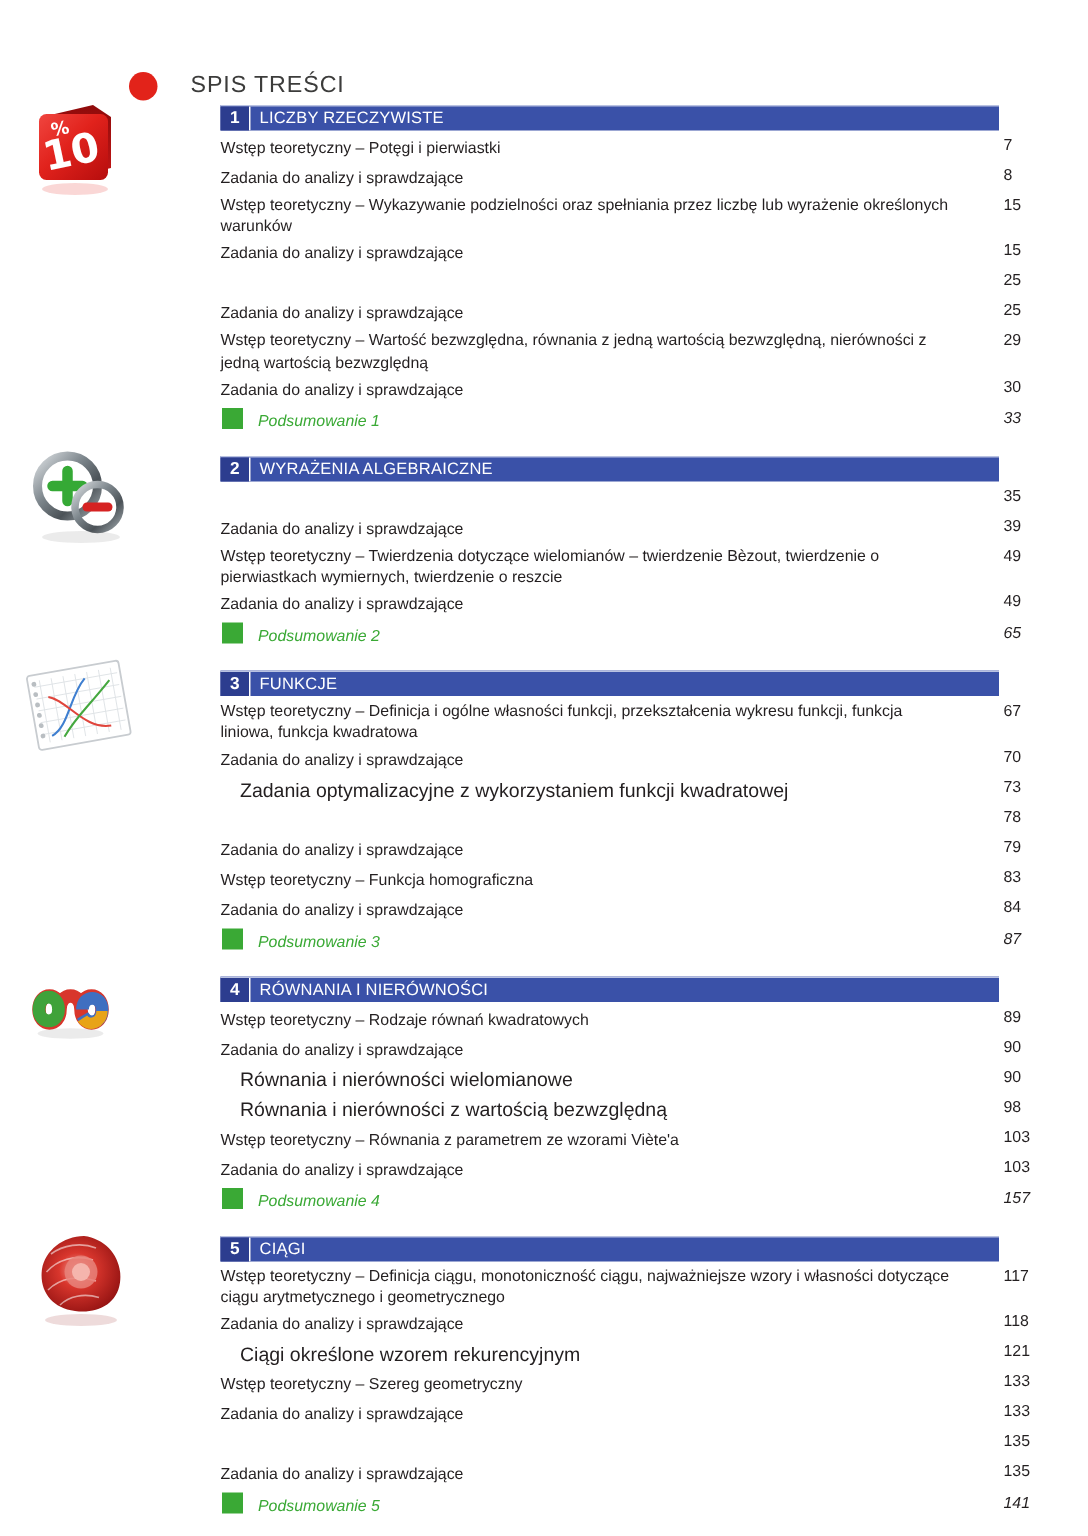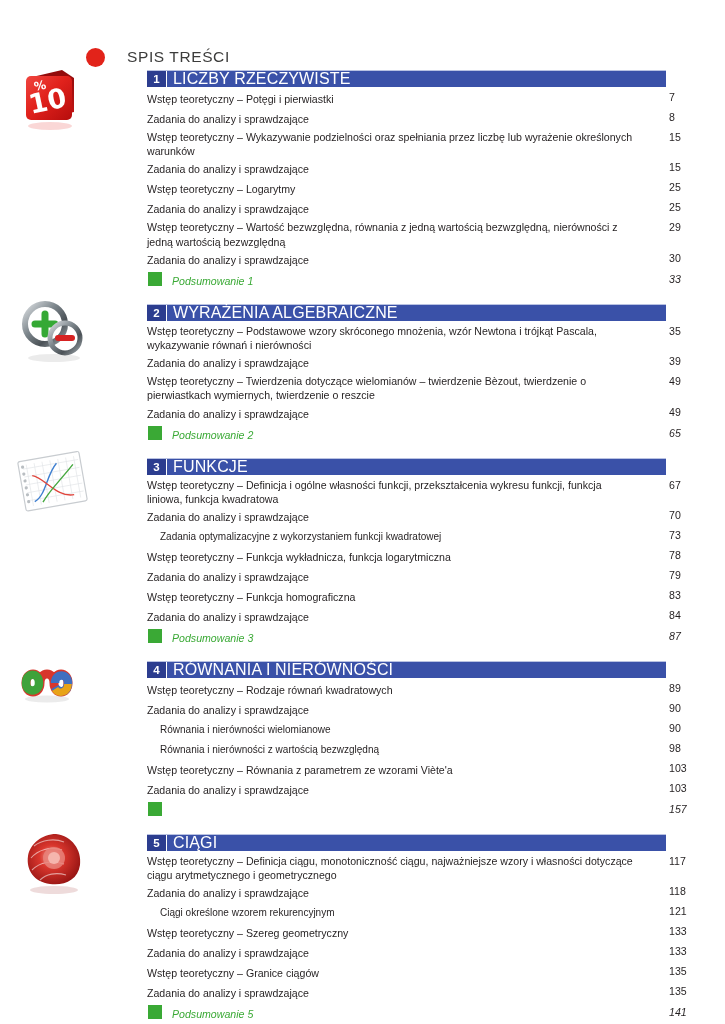--- a/index.html
+++ b/index.html
@@ -82,21 +82,21 @@
     min-width: 20px;
     display: flex;
     align-items: center;
     justify-content: center;
     padding: 0 4px;
     box-sizing: border-box;
     border-right: 1.5px solid #ffffff;
   }
   .chapter-name {
     color: #ffffff;
-    font-size: 16px;
+    font-size: 11px;
     display: flex;
     align-items: center;
     padding-left: 6px;
     letter-spacing: 0.15px;
     white-space: nowrap;
   }
 
   
   .entries {
     margin-top: 2px;
@@ -122,21 +122,21 @@
     top: 1px;
     font-size: 10.6px;
     line-height: 14.2px;
     color: #231f20;
     text-align: left;
     white-space: nowrap;
   }
 
   .entry.sub .entry-label {
     padding-left: 13px;
-    font-size: 10px;
+    font-size: 13px;
   }
 
   
   .entry.summary {
     align-items: center;
     margin-top: 1px;
     font-style: italic;
   }
   .entry.summary .green-square {
     position: absolute;
@@ -212,21 +212,20 @@
           </div>
           <div class="entry">
             <div class="entry-label">Wstęp teoretyczny – Wykazywanie podzielności oraz spełniania przez liczbę lub wyrażenie określonych warunków</div>
             <div class="entry-page">15</div>
           </div>
           <div class="entry">
             <div class="entry-label">Zadania do analizy i sprawdzające</div>
             <div class="entry-page">15</div>
           </div>
           <div class="entry">
-            <div class="entry-label">Wstęp teoretyczny – Logarytmy</div>
             <div class="entry-page">25</div>
           </div>
           <div class="entry">
             <div class="entry-label">Zadania do analizy i sprawdzające</div>
             <div class="entry-page">25</div>
           </div>
           <div class="entry">
             <div class="entry-label">Wstęp teoretyczny – Wartość bezwzględna, równania z jedną wartością bezwzględną, nierówności z jedną wartością bezwzględną</div>
             <div class="entry-page">29</div>
           </div>
@@ -260,21 +259,20 @@
       <ellipse cx="34" cy="56" rx="26" ry="4" fill="#777" opacity="0.15"></ellipse>
     </g>
   </svg>
         </div>
         <div class="chapter-bar">
           <div class="chapter-num">2</div>
           <div class="chapter-name">WYRAŻENIA ALGEBRAICZNE</div>
         </div>
         <div class="entries">
           <div class="entry">
-            <div class="entry-label">Wstęp teoretyczny – Podstawowe  wzory skróconego mnożenia, wzór Newtona i trójkąt Pascala, wykazywanie równań i nierówności</div>
             <div class="entry-page">35</div>
           </div>
           <div class="entry">
             <div class="entry-label">Zadania do analizy i sprawdzające</div>
             <div class="entry-page">39</div>
           </div>
           <div class="entry">
             <div class="entry-label">Wstęp teoretyczny – Twierdzenia dotyczące wielomianów – twierdzenie Bèzout, twierdzenie o pierwiastkach wymiernych, twierdzenie o reszcie</div>
             <div class="entry-page">49</div>
           </div>
@@ -323,21 +321,20 @@
           </div>
           <div class="entry">
             <div class="entry-label">Zadania do analizy i sprawdzające</div>
             <div class="entry-page">70</div>
           </div>
           <div class="entry sub">
             <div class="entry-label">Zadania optymalizacyjne z wykorzystaniem funkcji kwadratowej</div>
             <div class="entry-page">73</div>
           </div>
           <div class="entry">
-            <div class="entry-label">Wstęp teoretyczny – Funkcja wykładnicza, funkcja logarytmiczna</div>
             <div class="entry-page">78</div>
           </div>
           <div class="entry">
             <div class="entry-label">Zadania do analizy i sprawdzające</div>
             <div class="entry-page">79</div>
           </div>
           <div class="entry">
             <div class="entry-label">Wstęp teoretyczny – Funkcja homograficzna</div>
             <div class="entry-page">83</div>
           </div>
@@ -388,20 +385,21 @@
           <div class="entry">
             <div class="entry-label">Wstęp teoretyczny – Równania z parametrem ze wzorami Viète'a</div>
             <div class="entry-page">103</div>
           </div>
           <div class="entry">
             <div class="entry-label">Zadania do analizy i sprawdzające</div>
             <div class="entry-page">103</div>
           </div>
           <div class="entry summary">
             <span class="green-square"></span>
+            <div class="entry-label">Podsumowanie 4</div>
             <div class="entry-page">157</div>
           </div>
         </div>
       </div>
       <div class="chapter">
         <div class="chapter-icon">
           <svg id="icon-nautilus-shell-icon" width="86" height="72" viewBox="0 0 86 72" xmlns="http://www.w3.org/2000/svg">
     <defs>
       <radialGradient id="shellG" cx="0.45" cy="0.45" r="0.65">
         <stop offset="0%" stop-color="#f3a39b"></stop>
@@ -442,21 +440,20 @@
           </div>
           <div class="entry">
             <div class="entry-label">Wstęp teoretyczny – Szereg geometryczny</div>
             <div class="entry-page">133</div>
           </div>
           <div class="entry">
             <div class="entry-label">Zadania do analizy i sprawdzające</div>
             <div class="entry-page">133</div>
           </div>
           <div class="entry">
-            <div class="entry-label">Wstęp teoretyczny – Granice ciągów</div>
             <div class="entry-page">135</div>
           </div>
           <div class="entry">
             <div class="entry-label">Zadania do analizy i sprawdzające</div>
             <div class="entry-page">135</div>
           </div>
           <div class="entry summary">
             <span class="green-square"></span>
             <div class="entry-label">Podsumowanie 5</div>
             <div class="entry-page">141</div>

